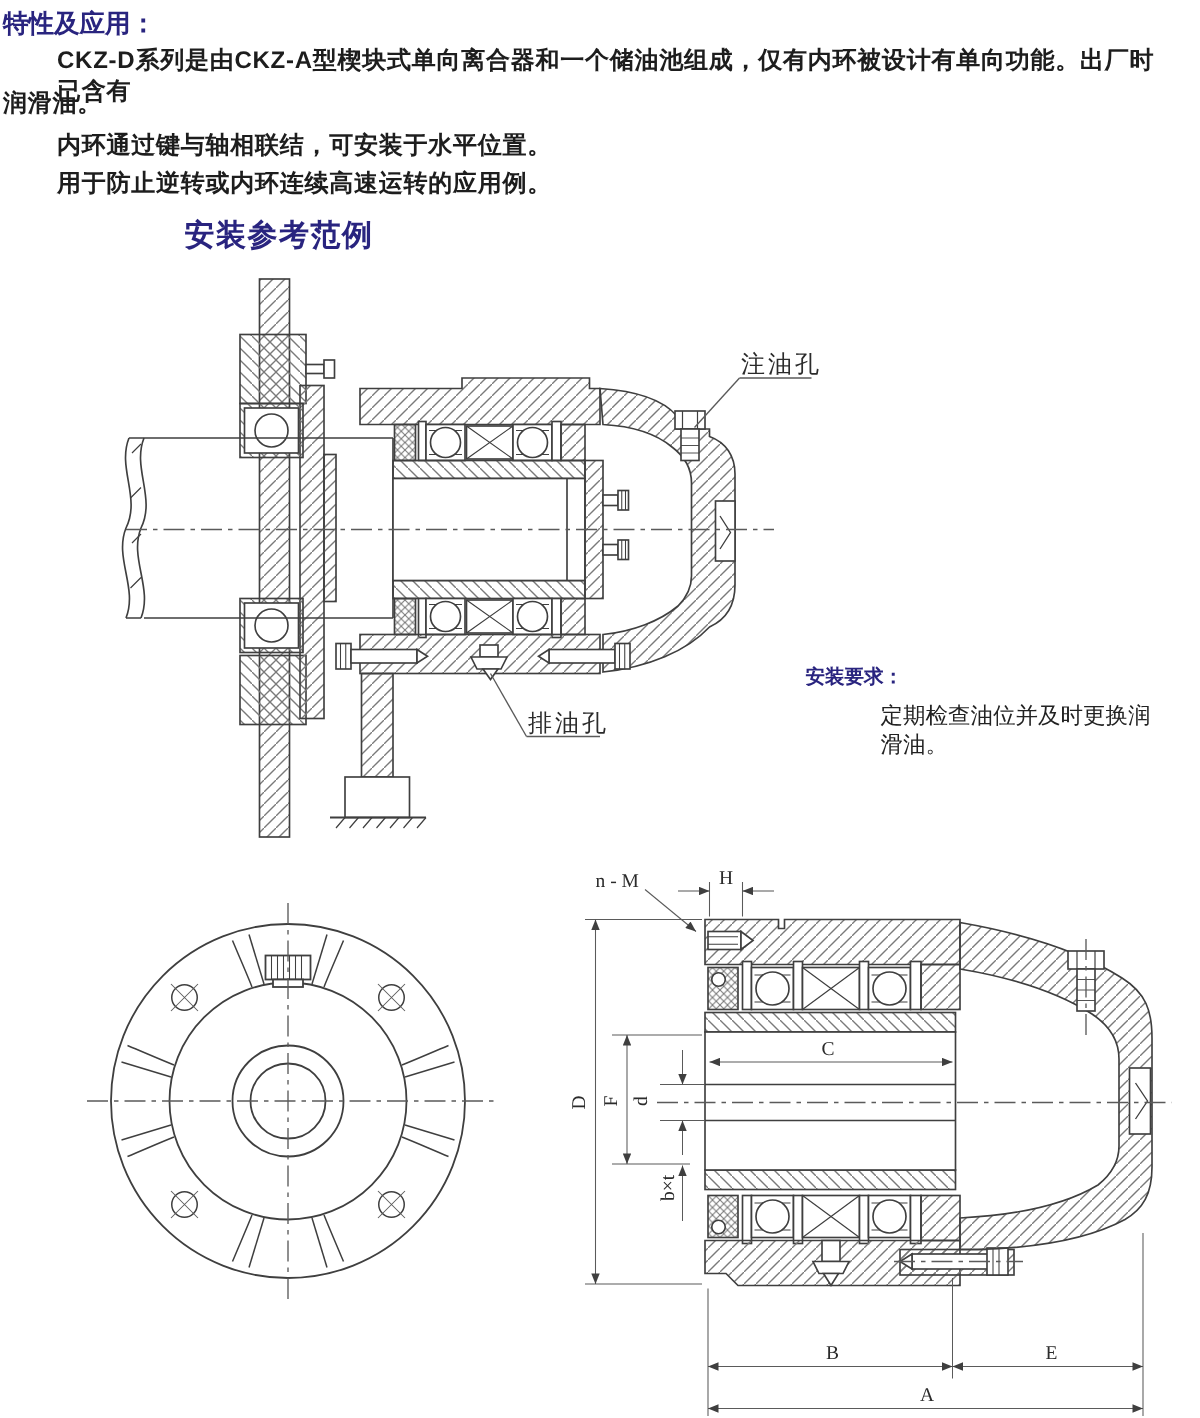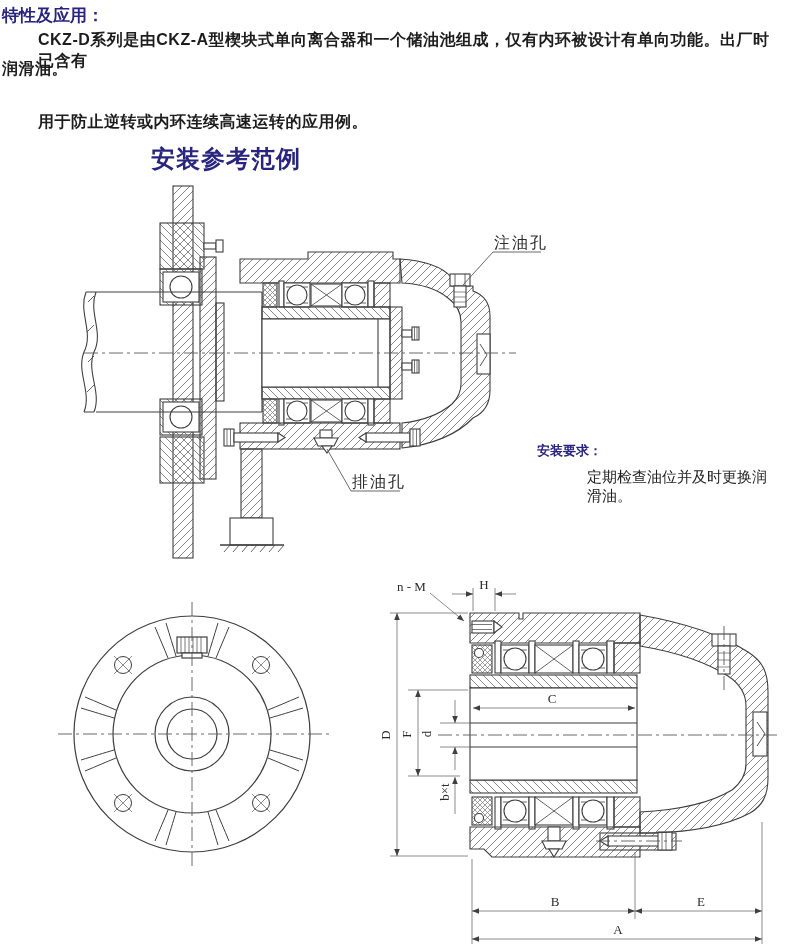--- a/index.html
+++ b/index.html
@@ -1,39 +1,40 @@
 <!DOCTYPE html>
 <html><head>
 <meta charset="utf-8">
 <style>
   html,body{margin:0;padding:0;background:#ffffff;}
   #page{position:relative;width:781px;height:945px;background:#fff;overflow:hidden;
         font-family:"Liberation Sans","DejaVu Sans",sans-serif;color:#1d1d1d;}
   .abs{position:absolute;}
   .doc-title{font-size:17px;font-weight:bold;color:#29247F;}
   .body-line{font-size:16px;color:#1d1d1d;letter-spacing:0.5px;font-weight:bold;}
-  .heading{font-size:24px;font-weight:bold;color:#29247F;letter-spacing:1px;margin-left:28px;}
+  .heading{font-size:20px;font-weight:bold;color:#29247F;letter-spacing:1px;}
   .note-title{font-size:13px;font-weight:bold;color:#29247F;}
   .note-body{font-size:15px;color:#222;}
   svg{position:absolute;left:0;top:0;}
   svg text{font-family:"Liberation Serif","DejaVu Serif",serif;fill:#2b2b2b;}
   .cjklabel{font-size:16px;letter-spacing:2px;}
   .dim{font-size:13px;}
   .cl{stroke:#5a5a5a;stroke-width:0.9;stroke-dasharray:14 4 3 4;fill:none;}
   .thin{stroke:#5a5a5a;stroke-width:0.7;fill:none;}
   .edge{background:#cfcfcf;}
 </style>
 </head>
 <body>
 
 <div id="page">
 
   <div class="abs doc-title" style="left:2px;top:4px">特性及应用：</div>
   <div class="abs body-line" style="left:38px;top:30px">CKZ-D系列是由CKZ-A型楔块式单向离合器和一个储油池组成，仅有内环被设计有单向功能。出厂时已含有</div>
   <div class="abs body-line" style="left:2px;top:59px">润滑油。</div>
+  <div class="abs body-line" style="left:38px;top:87px">内环通过键与轴相联结，可安装于水平位置。</div>
   <div class="abs body-line" style="left:38px;top:112px">用于防止逆转或内环连续高速运转的应用例。</div>
 
   <div class="abs heading" style="left:123px;top:143px">安装参考范例</div>
 
   <div class="abs note-title" style="left:537px;top:442px">安装要求：</div>
   <div class="abs note-body" style="left:587px;top:468px">定期检查油位并及时更换润滑油。</div>
 
   <div class="abs edge" style="left:795px;top:0;width:2px;height:945px"></div>
 
   <svg width="800" height="945" viewBox="0 0 800 945">

